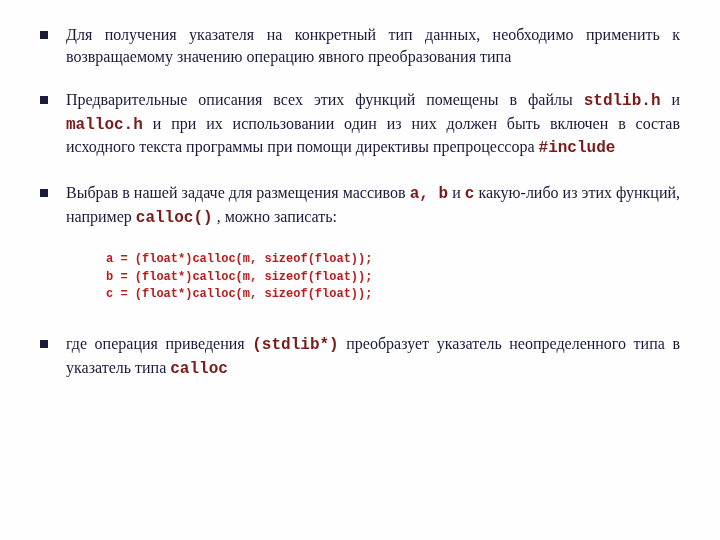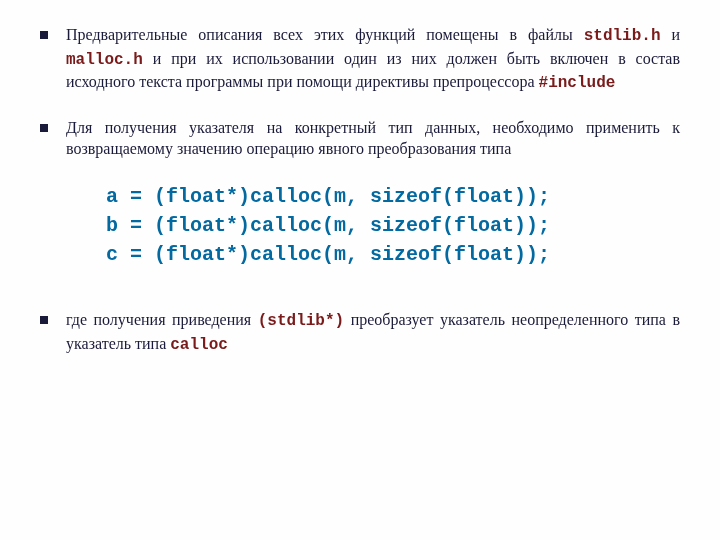--- a/index.html
+++ b/index.html
@@ -35,49 +35,55 @@
     line-height: 1.35;
   }
   .mono {
     font-family: 'Courier New', Courier, monospace;
     font-weight: bold;
     color: #7a1a1a;
   }
   .codeblock {
     font-family: 'Courier New', Courier, monospace;
     font-weight: bold;
-    color: #0369a1;
-    margin: 4px 0 40px 66px;
+    color: #b91c1c;
+    margin: 4px 0 30px 66px;
     line-height: 1.45;
     white-space: pre;
-    font-size: 20px;
+    font-size: 12px;
   }
 </style>
 </head>
 <body>
 
 <div class="slide">
+
+  <div class="bullet">
+    <div class="bmarker"></div>
+    <div class="btext">Для получения указателя на конкретный тип данных, необходимо применить к возвращаемому значению операцию явного преобразования типа</div>
+  </div>
 
   <div class="bullet">
     <div class="bmarker"></div>
     <div class="btext">
       <span>Предварительные описания всех этих функций помещены в файлы </span><span class="mono">stdlib.h</span><span> и </span><span class="mono">malloc.h</span><span> и при их использовании один из них должен быть включен в состав исходного текста программы при помощи директивы препроцессора </span><span class="mono">#include</span>
     </div>
   </div>
 
   <div class="bullet">
     <div class="bmarker"></div>
-    <div class="btext">Для получения указателя на конкретный тип данных, необходимо применить к возвращаемому значению операцию явного преобразования типа</div>
+    <div class="btext">
+      <span>Выбрав в нашей задаче для размещения массивов </span><span class="mono">a, b</span><span> и </span><span class="mono">c</span><span> какую-либо из этих функций, например </span><span class="mono">calloc()</span><span> , можно записать:</span>
+    </div>
   </div>
-
 
   <div class="codeblock">a = (float*)calloc(m, sizeof(float));
 b = (float*)calloc(m, sizeof(float));
 c = (float*)calloc(m, sizeof(float));</div>
 
   <div class="bullet">
     <div class="bmarker"></div>
     <div class="btext">
-      <span>где получения приведения </span><span class="mono">(stdlib*)</span><span> преобразует указатель неопределенного типа в указатель типа </span><span class="mono">calloc</span>
+      <span>где операция приведения </span><span class="mono">(stdlib*)</span><span> преобразует указатель неопределенного типа в указатель типа </span><span class="mono">calloc</span>
     </div>
   </div>
 
 </div>
 
 </body></html>

